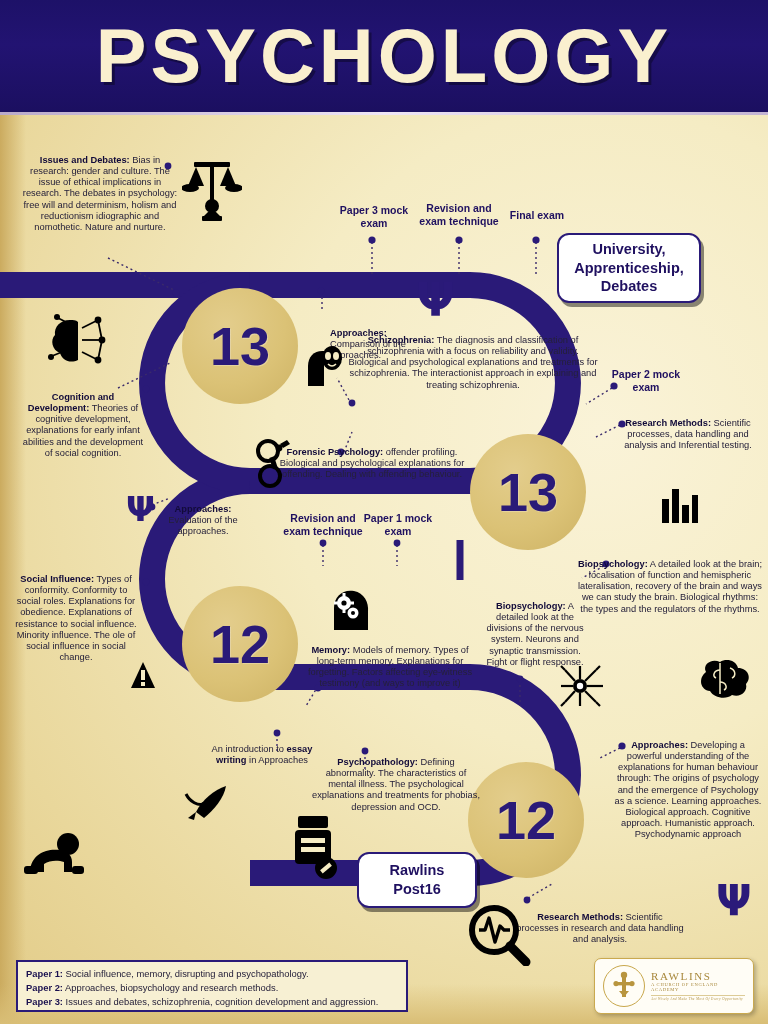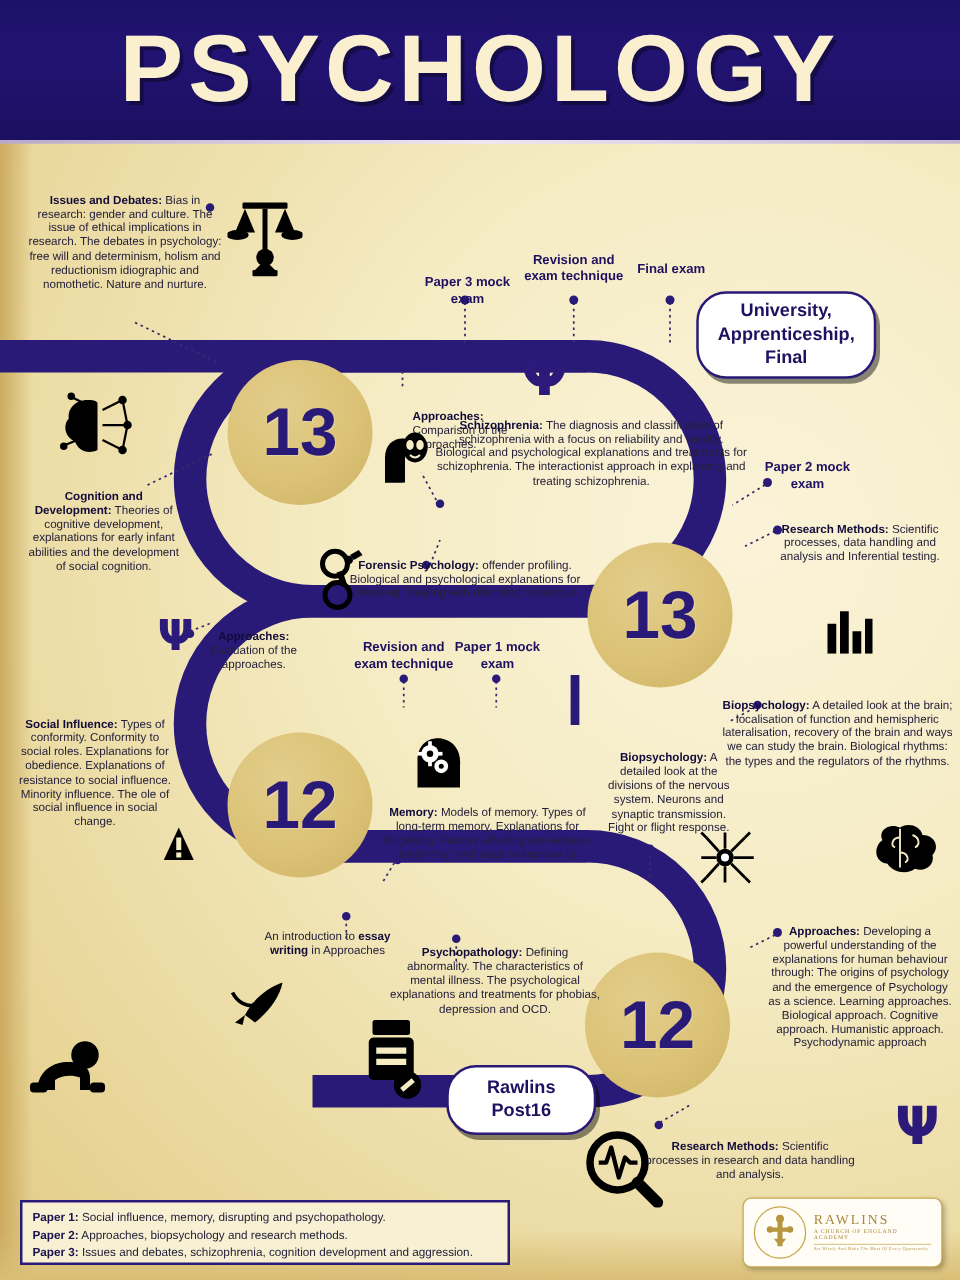--- a/index.html
+++ b/index.html
@@ -46,21 +46,21 @@
     position:absolute;border-radius:50%;
     background:radial-gradient(circle at 38% 32%,#e3cd8c 0%,#dbc276 55%,#cdb264 100%);
     display:flex;align-items:center;justify-content:center;
     color:#2a1a78;font-weight:bold;font-size:54px;
     font-family:"Liberation Sans","DejaVu Sans",sans-serif;
     text-shadow:1px 1px 0 rgba(255,255,255,.25);
   }
 
   
   .wbox{
-    position:absolute;background:#fff;border:2px solid #2a1a78;border-radius:24px;
+    position:absolute;background:#fff;border:2px solid #2a1a78;border-radius:12px;
     box-shadow:3px 4px 0 rgba(0,0,0,.45);
     display:flex;align-items:center;justify-content:center;text-align:center;
     color:#1f1060;font-weight:bold;line-height:1.28;
   }
 
   
   .tb{position:absolute;color:#25203a;text-align:center;line-height:1.2;}
   .tb b{color:#120b3a;}
   .hd{position:absolute;color:#1f1060;font-weight:bold;text-align:center;line-height:1.2;}
 
@@ -180,28 +180,28 @@
   <div class="yr" style="left:182px;top:586px;width:116px;height:116px;">
     <span>12</span>
   </div>
   <div class="yr" style="left:468px;top:762px;width:116px;height:116px;">
     <span>12</span>
   </div>
 
   <div class="wbox" style="left:557px;top:233px;width:140px;height:66px;font-size:14.5px;flex-direction:column;">
     <span>University,</span>
     <span>Apprenticeship,</span>
-    <span>Final</span>
+    <span>Debates</span>
   </div>
   <div class="wbox" style="left:357px;top:852px;width:116px;height:52px;font-size:14.5px;flex-direction:column;">
     <span>Rawlins</span>
     <span>Post16</span>
   </div>
 
-  <div class="hd" style="left:328px;top:220px;width:92px;font-size:10.5px;">
+  <div class="hd" style="left:328px;top:204px;width:92px;font-size:10.5px;">
     <div>Paper 3 mock</div>
     <div>exam</div>
   </div>
   <div class="hd" style="left:409px;top:202px;width:100px;font-size:10.5px;">
     <div>Revision and</div>
     <div>exam technique</div>
   </div>
   <div class="hd" style="left:498px;top:209px;width:78px;font-size:10.5px;">
     <div>Final exam</div>
   </div>

